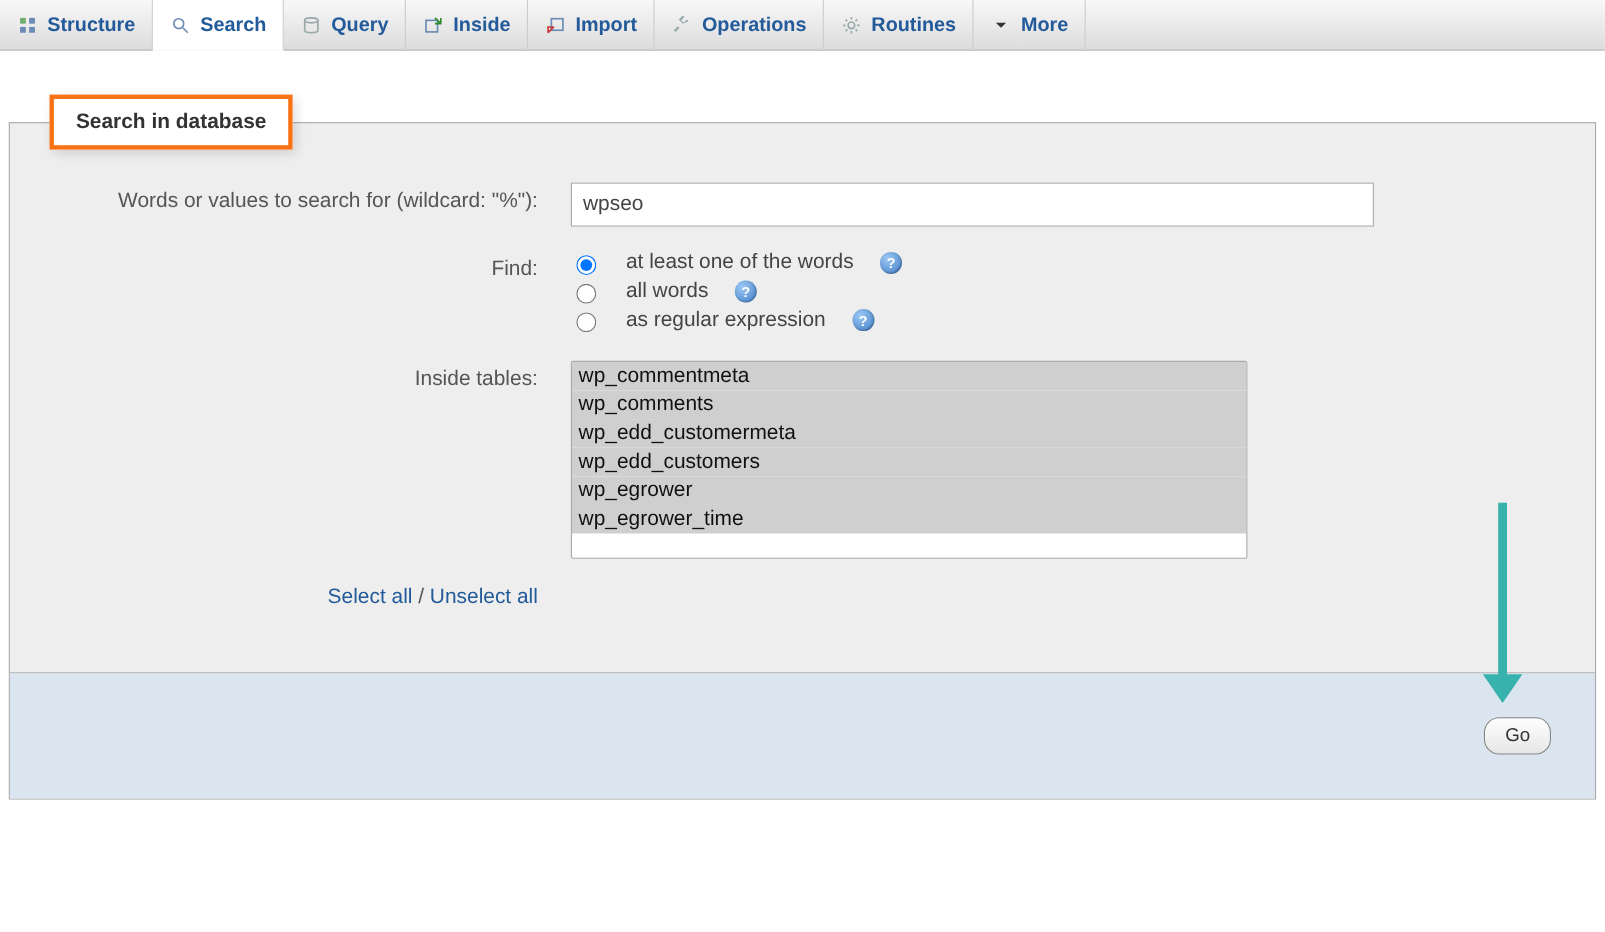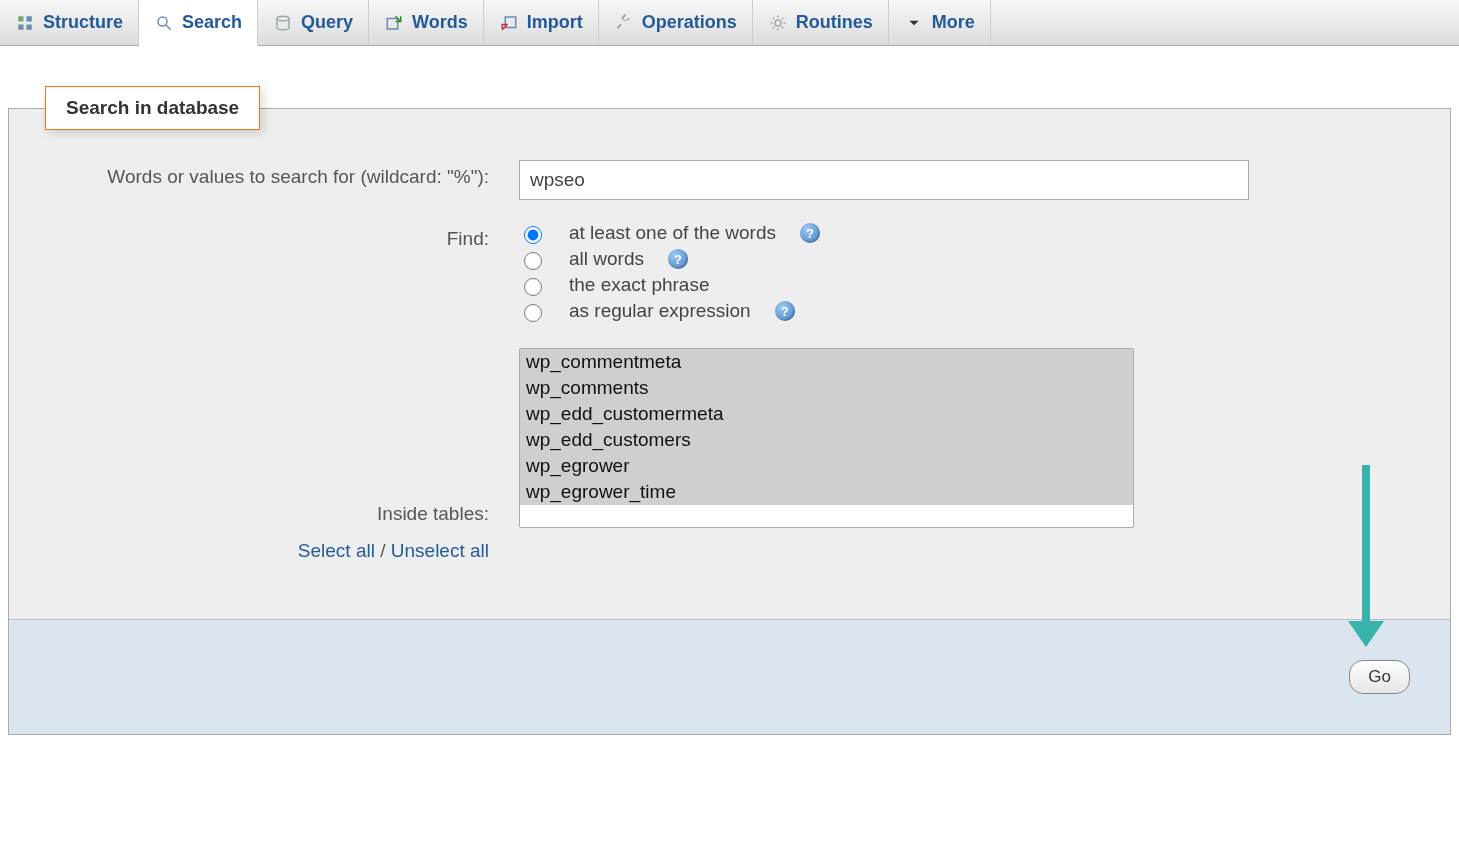--- a/index.html
+++ b/index.html
@@ -49,21 +49,21 @@
   fieldset.panel {
     border: 1px solid #aaa;
     background: #eeeeee;
     padding: 0;
     margin: 0;
   }
   fieldset.panel legend {
     margin-left: 36px;
     padding: 10px 20px;
     background: #fff;
-    border: 1px solid #f97316;
+    border: 4px solid #f97316;
     font-size: 19px;
     font-weight: bold;
     color: #333;
     box-shadow: 3px 3px 10px rgba(0,0,0,.15);
   }
 
   .form-body {
     padding: 30px 40px 40px 40px;
   }
   .row {
@@ -210,21 +210,21 @@
     </span>
     <span>Query</span>
   </div>
   <div class="tab">
     <span class="tab-icon">
       <svg width="18" height="18" viewBox="0 0 24 24">
           <rect x="3" y="6" width="14" height="14" fill="none" stroke="#6b8bb5" stroke-width="2"></rect>
           <path d="M14 3l7 7M21 3v7h-7" fill="none" stroke="#2e8b2e" stroke-width="2"></path>
         </svg>
     </span>
-    <span>Words</span>
+    <span>Inside</span>
   </div>
   <div class="tab">
     <span class="tab-icon">
       <svg width="18" height="18" viewBox="0 0 24 24">
           <rect x="7" y="4" width="14" height="14" fill="none" stroke="#6b8bb5" stroke-width="2"></rect>
           <path d="M3 21l7-7M3 21v-7h7" fill="none" stroke="#cc3333" stroke-width="2"></path>
         </svg>
     </span>
     <span>Import</span>
   </div>
@@ -276,31 +276,27 @@
             <span>at least one of the words</span>
             <span class="help-icon">?</span>
           </label>
           <label class="radio-line">
             <input type="radio" name="find" style="">
             <span>all words</span>
             <span class="help-icon">?</span>
           </label>
           <label class="radio-line">
             <input type="radio" name="find" style="">
-            <span>the exact phrase</span>
-          </label>
-          <label class="radio-line">
-            <input type="radio" name="find" style="">
             <span>as regular expression</span>
             <span class="help-icon">?</span>
           </label>
         </div>
       </div>
 
-      <div class="row" style="margin-bottom:6px;align-items:flex-end;">
+      <div class="row" style="margin-bottom:18px;">
         <div class="lab">Inside tables:</div>
         <div class="val">
           <select multiple="" class="tables">
             <option selected="">wp_commentmeta</option>
             <option selected="">wp_comments</option>
             <option selected="">wp_edd_customermeta</option>
             <option selected="">wp_edd_customers</option>
             <option selected="">wp_egrower</option>
             <option selected="">wp_egrower_time</option>
           </select>

